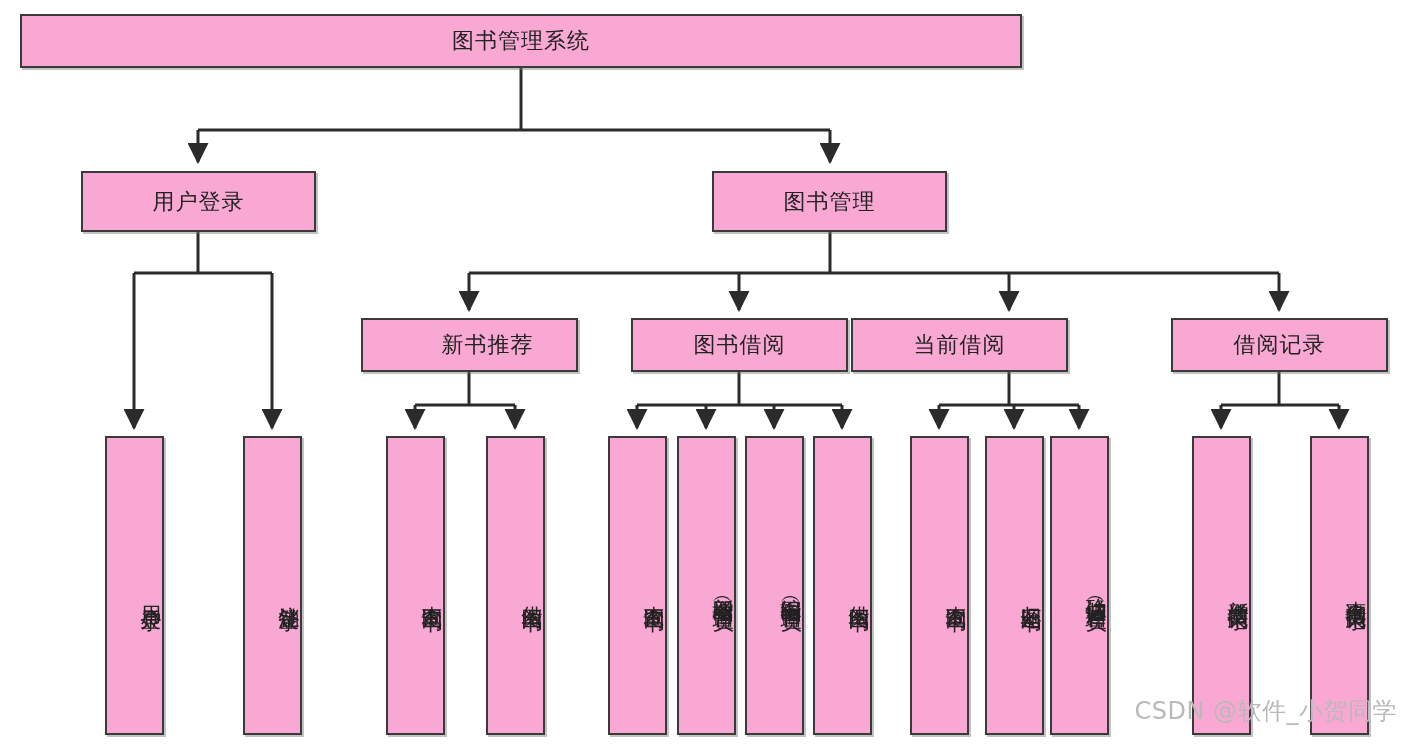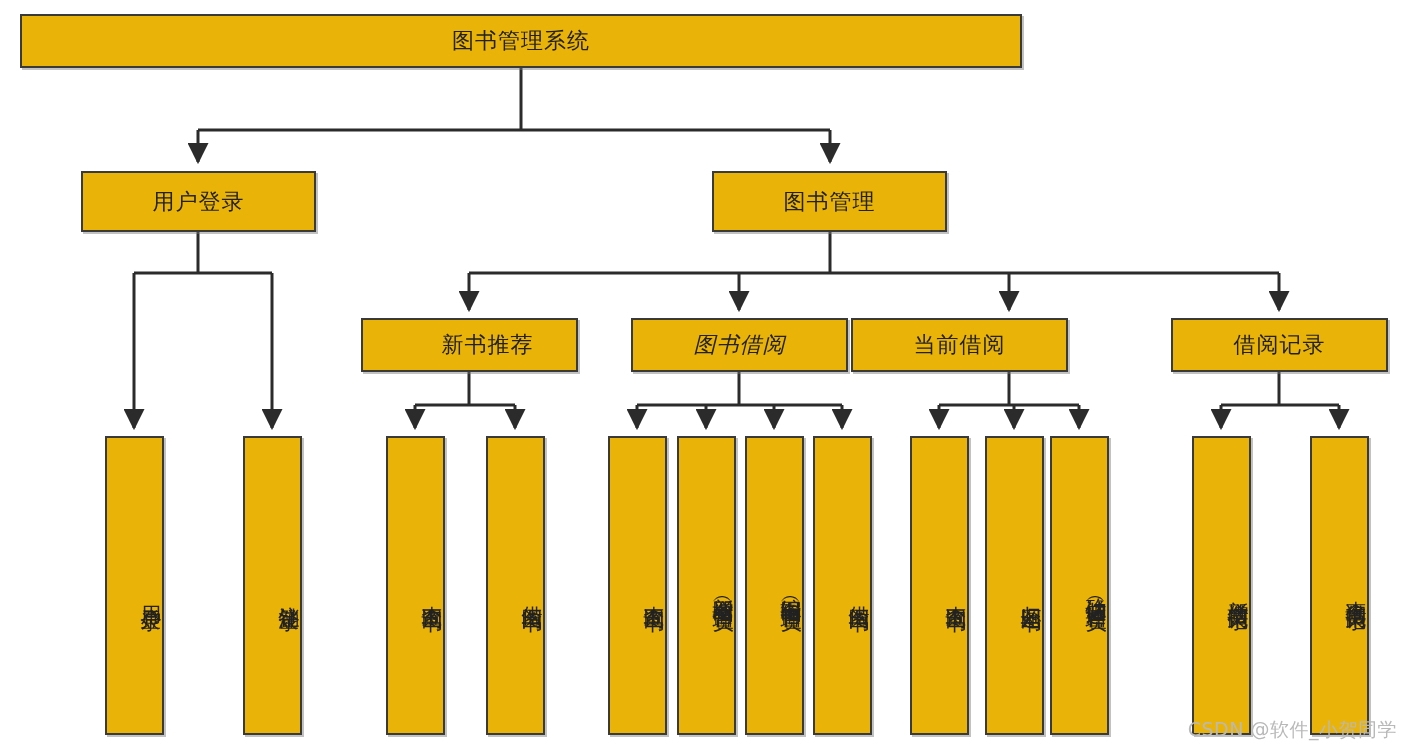--- a/index.html
+++ b/index.html
@@ -21,21 +21,21 @@
   #diagram-svg {
     position: absolute;
     left: 0;
     top: 0;
     width: 1405px;
     height: 747px;
   }
   .node {
     position: absolute;
     box-sizing: border-box;
-    background: #eab308;
+    background: #f9a8d4;
     border: 2px solid #3a3a3a;
     box-shadow: 2px 2px 0 rgba(120,120,120,0.45);
     display: flex;
     align-items: center;
     justify-content: center;
     color: #222222;
     text-align: center;
   }
   .node.horiz {
     writing-mode: horizontal-tb;
@@ -51,22 +51,22 @@
     font-size: 21px;
     line-height: 1.12;
     letter-spacing: 2px;
   }
   .node.vert.top-heavy {
     padding-top: 8px;
   }
   #watermark {
     position: absolute;
     right: 8px;
-    bottom: 4px;
-    font-size: 19px;
+    bottom: 20px;
+    font-size: 24px;
     color: #b9b9b9;
     letter-spacing: 0.5px;
     white-space: nowrap;
     pointer-events: none;
   }
 </style>
 </head>
 <body>
 
 <div id="diagram-root">
@@ -119,21 +119,21 @@
       <path d="M 1221 405 L 1221 428" marker-end="url(#arrow)"></path>
       <path d="M 1339 405 L 1339 428" marker-end="url(#arrow)"></path>
     </g>
   </svg>
 
   <div id="nodes-layer">
       <div class="node horiz" style="left: 20px; top: 14px; width: 1002px; height: 54px;">图书管理系统</div>
       <div class="node horiz" style="left: 81px; top: 171px; width: 235px; height: 61px;">用户登录</div>
       <div class="node horiz" style="left: 712px; top: 171px; width: 235px; height: 61px; font-family: Liberation Mono, monospace;">图书管理</div>
       <div class="node horiz" style="left: 361px; top: 318px; width: 217px; height: 54px; padding-left: 36px;">新书推荐</div>
-      <div class="node horiz" style="left: 631px; top: 318px; width: 217px; height: 54px; font-style: italic;">图书借阅</div>
+      <div class="node horiz" style="left: 631px; top: 318px; width: 217px; height: 54px;">图书借阅</div>
       <div class="node horiz" style="left: 851px; top: 318px; width: 217px; height: 54px;">当前借阅</div>
       <div class="node horiz" style="left: 1171px; top: 318px; width: 217px; height: 54px;">借阅记录</div>
       <div class="node vert" style="left: 105px; top: 436px; width: 59px; height: 299px;">用户登录</div>
       <div class="node vert" style="left: 243px; top: 436px; width: 59px; height: 299px;">注销登录</div>
       <div class="node vert" style="left: 386px; top: 436px; width: 59px; height: 299px;">查询图书</div>
       <div class="node vert" style="left: 486px; top: 436px; width: 59px; height: 299px;">借阅图书</div>
       <div class="node vert" style="left: 608px; top: 436px; width: 59px; height: 299px;">查询图书</div>
       <div class="node vert top-heavy" style="left: 677px; top: 436px; width: 59px; height: 299px;">新增图书（管理员）</div>
       <div class="node vert top-heavy" style="left: 745px; top: 436px; width: 59px; height: 299px;">编辑图书（管理员）</div>
       <div class="node vert" style="left: 813px; top: 436px; width: 59px; height: 299px;">借阅图书</div>

